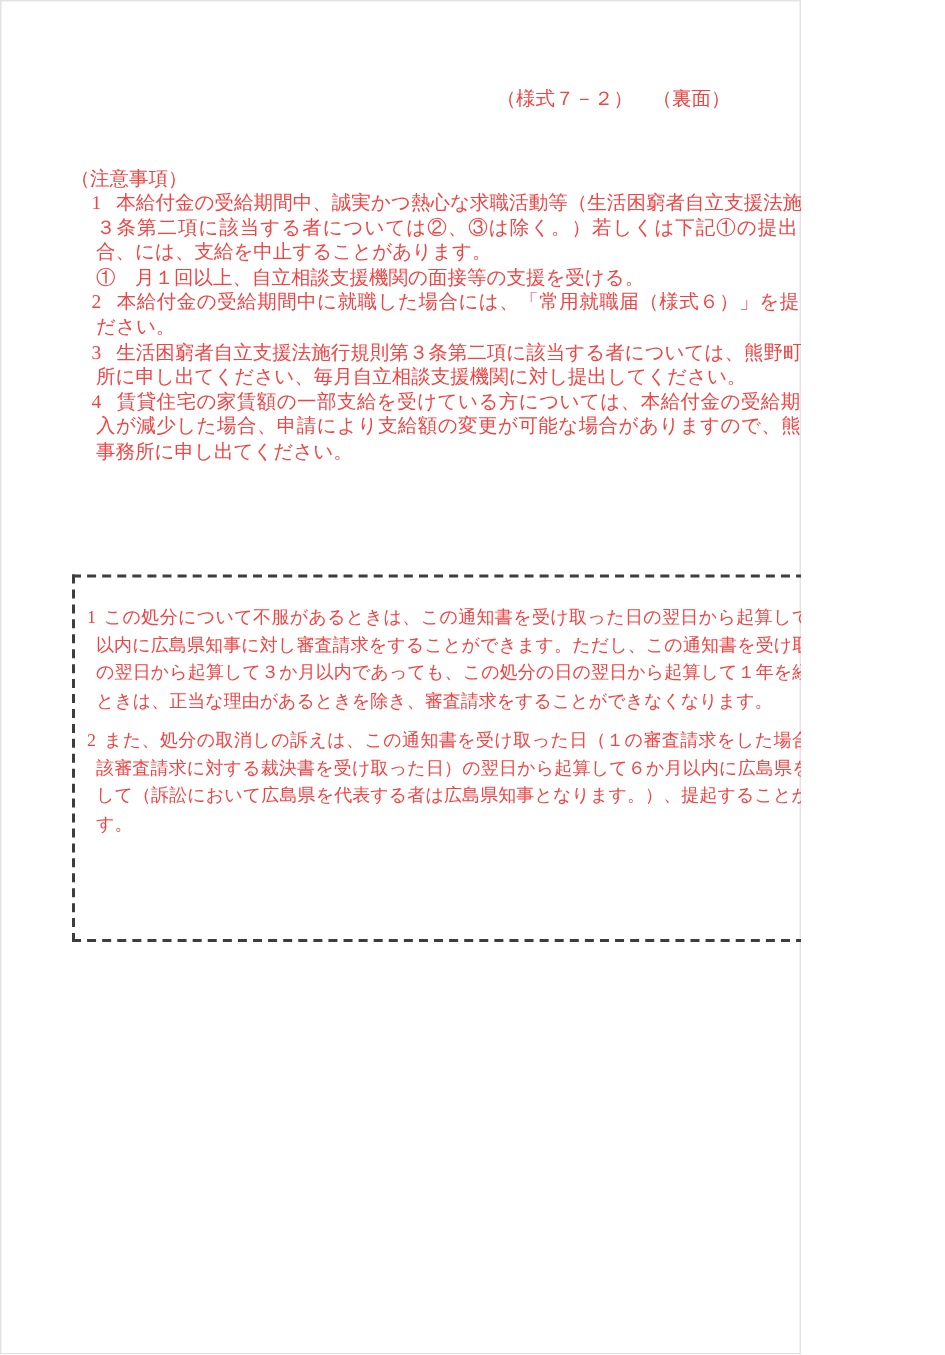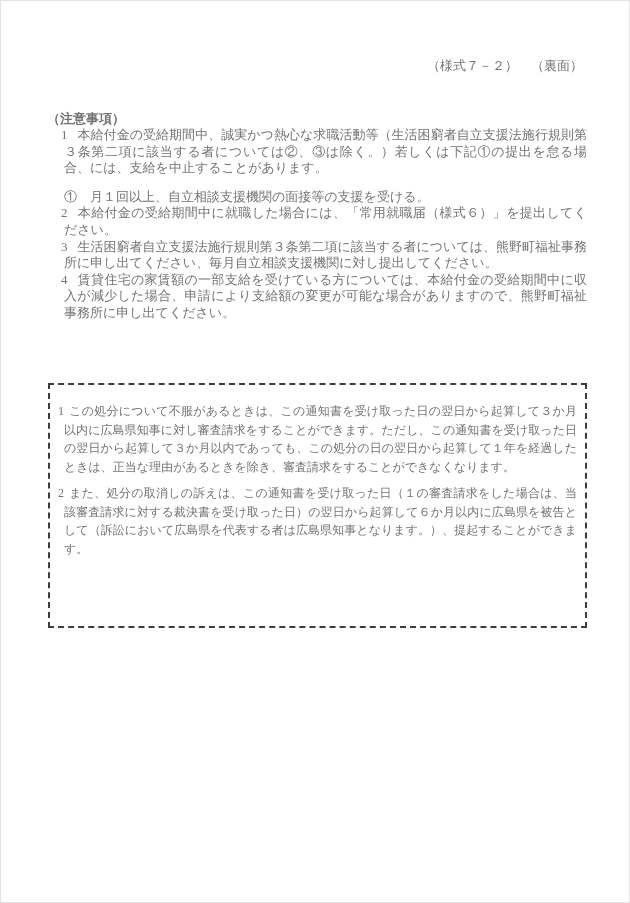--- a/index.html
+++ b/index.html
@@ -1,21 +1,21 @@
 <!DOCTYPE html>
 <html lang="ja"><head>
 <meta charset="utf-8">
 <style>
   html, body { margin: 0; padding: 0; background: #ffffff; }
   .page {
     position: relative;
-    width: 630px;
+    width: 534px;
     height: 903px;
     background: #ffffff;
-    color: #737373;
+    color: #ef4444;
     font-family: "Liberation Serif", "DejaVu Serif", serif;
     box-shadow: inset 0 0 0 1px #e3e3e3;
     overflow: hidden;
   }
   
   .header-right {
     position: absolute;
     top: 57px;
     right: 47px;
     font-size: 13px;
@@ -28,30 +28,30 @@
   .notes {
     position: absolute;
     top: 110px;
     left: 47px;
     width: 540px;
     font-size: 13px;
     line-height: 16.6px;
     text-align: justify;
   }
   .notes-heading {
-    font-weight: bold;
+    font-weight: normal;
     line-height: 17px;
   }
   .note-item {
     padding-left: 17px;
     text-indent: -3px;
   }
   .note-item:first-of-type { margin-top: 4px; }
   .note-num { margin-right: 10px; }
-  .sub-line { text-indent: 0; margin-top: 12px; }
+  .sub-line { text-indent: 0; }
 
   
   .appeal-box {
     position: absolute;
     top: 383px;
     left: 48px;
     width: 539px;
     height: 245px;
     box-sizing: border-box;
     border: 2px dashed #3d3d3d;

